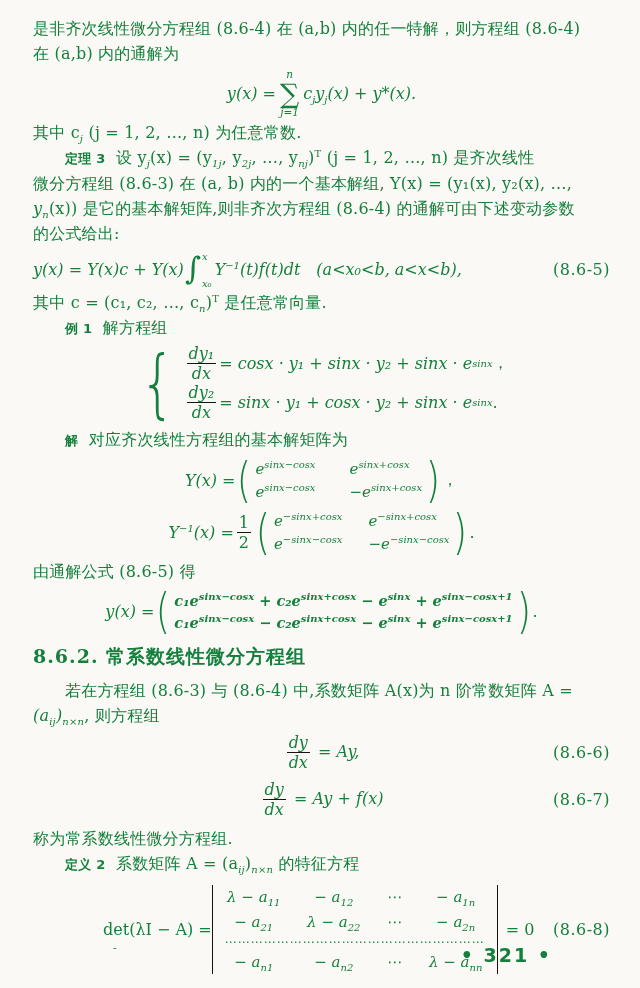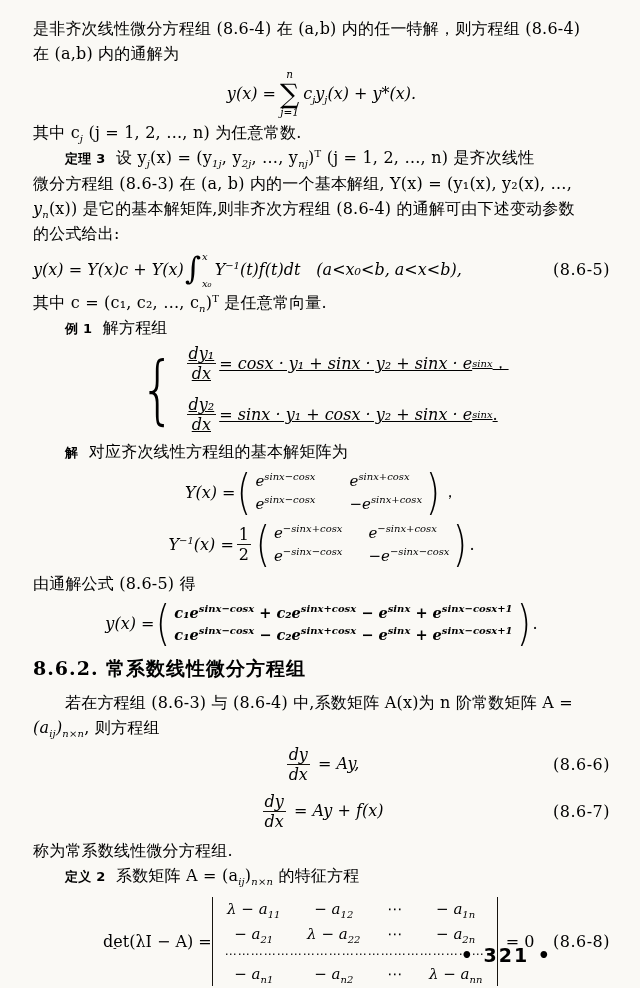--- a/index.html
+++ b/index.html
@@ -1,20 +1,20 @@
 <!DOCTYPE html>
 <html><head>
 <meta charset="utf-8">
 <style>
   html,body{margin:0;padding:0;background:#e8e6e0;}
   .page{
     position:relative;
     width:640px;height:988px;
     background:#faf9f5;
-    color:#000000;
+    color:#15803d;
     font-family:"DejaVu Serif","Liberation Serif",serif;
     font-size:16px;
     overflow:hidden;
     box-sizing:border-box;
     padding:16px 30px 0 33px;
   }
   .ln{line-height:25px;margin:0;letter-spacing:.2px;}
   .ind{text-indent:2em;}
   .b{font-weight:bold;font-family:"DejaVu Sans","Liberation Sans",sans-serif;font-size:13px;}
   .f{font-style:italic;}
@@ -46,21 +46,21 @@
   .mat{display:grid;row-gap:5px;margin:0 2px;align-items:center;}
   .mat2x2{grid-template-columns:auto auto;column-gap:34px;}
   .matrows{display:flex;flex-direction:column;gap:5px;margin:0 2px;align-items:flex-start;}
   .cell{white-space:nowrap;}
   
   .det{border-left:1.6px solid #17140f;border-right:1.6px solid #17140f;padding:3px 12px;display:grid;grid-template-columns:auto auto auto auto;column-gap:22px;row-gap:7px;}
   .det .dots{grid-column:1 / -1;letter-spacing:1px;font-style:normal;font-size:12px;line-height:8px;overflow:hidden;white-space:nowrap;}
   .det .cell{text-align:center;}
   
   .sec{font-size:19px;font-weight:600;letter-spacing:1px;margin:10px 0 8px;font-family:"DejaVu Serif","Liberation Serif",serif;}
-  .sysrows{display:flex;flex-direction:column;gap:14px;text-decoration:underline;}
+  .sysrows{display:flex;flex-direction:column;gap:2px;}
   .sysrow{display:flex;align-items:center;white-space:nowrap;}
   .footer{position:absolute;bottom:26px;left:0;width:100%;height:20px;}
   .stray{position:absolute;left:113px;top:0;font-size:11px;}
   .pagenum{position:absolute;right:88px;top:2px;font-weight:bold;font-size:19px;letter-spacing:2px;font-family:"DejaVu Sans","Liberation Sans",sans-serif;text-align:center;}
   .nw{white-space:nowrap;}
 </style>
 </head>
 <body>
 
 <div class="page">

